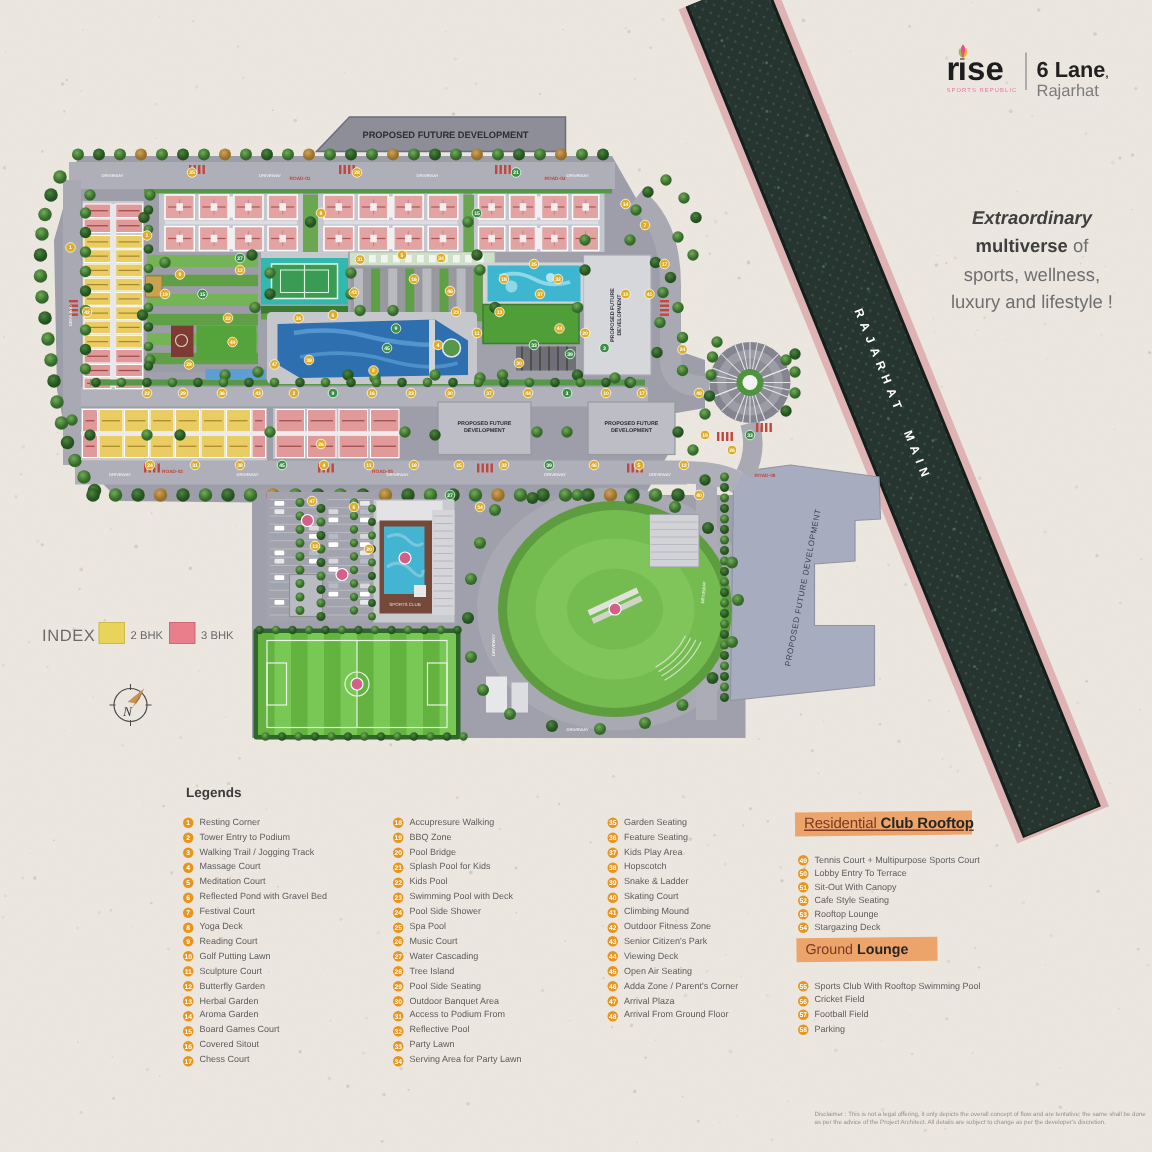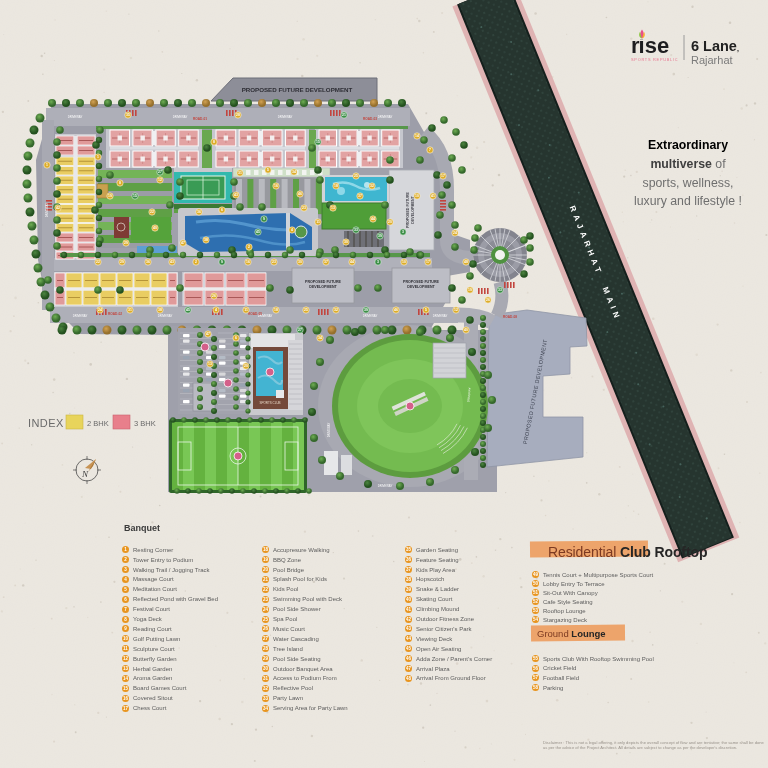--- a/index.html
+++ b/index.html
@@ -1606,21 +1606,21 @@
     </g>
     <line x1="55" y1="14" x2="55" y2="39" stroke="#9a9a9a" stroke-width="1"></line>
     <g font-family="Liberation Sans,sans-serif">
       <text x="62" y="30" font-size="14.5" font-weight="bold" fill="#212121">6 Lane<tspan font-size="7">,</tspan></text>
       <text x="62" y="43" font-size="11" fill="#7b7b7b">Rajarhat</text>
     </g>
   </svg>
 </div>
 
 <div class="abs" style="left:598px;top:136px;width:180px;text-align:center;font-size:12.3px;line-height:18.8px;color:#6f6f6f;">
-  <span style="font-weight:bold;color:#000000;">Extraordinary</span><br>
+  <span style="font-weight:bold;color:#404040;font-style:italic;">Extraordinary</span><br>
   <span style="font-weight:bold;color:#3f3f3f;margin-top:21px;">multiverse</span> of<br>
   sports, wellness,<br>
   luxury and lifestyle !
 </div>
 
 <div class="abs" style="left:28px;top:410px;width:240px;height:26px;">
   <svg width="240" height="26">
     <text x="0" y="17" font-size="11" fill="#6a6a6a" letter-spacing="0.4" font-family="Liberation Sans,sans-serif">INDEX</text>
     <rect x="38" y="5" width="17" height="14" fill="#e8d45b" stroke="#c9b544" stroke-width="0.6"></rect>
     <text x="59" y="16" font-size="7.5" fill="#6a6a6a" font-family="Liberation Sans,sans-serif">2 BHK</text>
@@ -1636,21 +1636,21 @@
     <line x1="16" y1="28" x2="16" y2="32" stroke="#4a4a4a" stroke-width="0.7"></line>
     <line x1="2" y1="18" x2="6" y2="18" stroke="#4a4a4a" stroke-width="0.7"></line>
     <line x1="26" y1="18" x2="30" y2="18" stroke="#4a4a4a" stroke-width="0.7"></line>
     <path d="M25,7 L14,16 L20,17 Z" fill="#c89455"></path>
     <path d="M25,7 L17,20 L22,14 Z" fill="#a87535"></path>
     <text x="11" y="25" font-size="9" font-style="italic" fill="#3a3a3a" font-family="Liberation Serif,serif">N</text>
   </svg>
 </div>
 
 <div id="legends">
-    <div class="abs" style="left:124px;top:523px;font-weight:bold;font-size:9px;color:#3b3b3b;">Banquet</div>
+    <div class="abs" style="left:124px;top:523px;font-weight:bold;font-size:9px;color:#3b3b3b;">Legends</div>
     <div class="abs" style="left:122px;top:540px;height:10px;white-space:nowrap;"><span style="display:inline-block;width:7px;height:7px;border-radius:50%;background:#e8951f;color:#fff;font-size:4.5px;font-weight:bold;text-align:center;line-height:7px;vertical-align:middle;">1</span><span style="font-size:6px;color:#5d5d5d;margin-left:4px;vertical-align:middle;">Resting Corner</span></div>
     <div class="abs" style="left:122px;top:549.9px;height:10px;white-space:nowrap;"><span style="display:inline-block;width:7px;height:7px;border-radius:50%;background:#e8951f;color:#fff;font-size:4.5px;font-weight:bold;text-align:center;line-height:7px;vertical-align:middle;">2</span><span style="font-size:6px;color:#5d5d5d;margin-left:4px;vertical-align:middle;">Tower Entry to Podium</span></div>
     <div class="abs" style="left:122px;top:559.8px;height:10px;white-space:nowrap;"><span style="display:inline-block;width:7px;height:7px;border-radius:50%;background:#e8951f;color:#fff;font-size:4.5px;font-weight:bold;text-align:center;line-height:7px;vertical-align:middle;">3</span><span style="font-size:6px;color:#5d5d5d;margin-left:4px;vertical-align:middle;">Walking Trail / Jogging Track</span></div>
     <div class="abs" style="left:122px;top:569.7px;height:10px;white-space:nowrap;"><span style="display:inline-block;width:7px;height:7px;border-radius:50%;background:#e8951f;color:#fff;font-size:4.5px;font-weight:bold;text-align:center;line-height:7px;vertical-align:middle;">4</span><span style="font-size:6px;color:#5d5d5d;margin-left:4px;vertical-align:middle;">Massage Court</span></div>
     <div class="abs" style="left:122px;top:579.6px;height:10px;white-space:nowrap;"><span style="display:inline-block;width:7px;height:7px;border-radius:50%;background:#e8951f;color:#fff;font-size:4.5px;font-weight:bold;text-align:center;line-height:7px;vertical-align:middle;">5</span><span style="font-size:6px;color:#5d5d5d;margin-left:4px;vertical-align:middle;">Meditation Court</span></div>
     <div class="abs" style="left:122px;top:589.5px;height:10px;white-space:nowrap;"><span style="display:inline-block;width:7px;height:7px;border-radius:50%;background:#e8951f;color:#fff;font-size:4.5px;font-weight:bold;text-align:center;line-height:7px;vertical-align:middle;">6</span><span style="font-size:6px;color:#5d5d5d;margin-left:4px;vertical-align:middle;">Reflected Pond with Gravel Bed</span></div>
     <div class="abs" style="left:122px;top:599.4px;height:10px;white-space:nowrap;"><span style="display:inline-block;width:7px;height:7px;border-radius:50%;background:#e8951f;color:#fff;font-size:4.5px;font-weight:bold;text-align:center;line-height:7px;vertical-align:middle;">7</span><span style="font-size:6px;color:#5d5d5d;margin-left:4px;vertical-align:middle;">Festival Court</span></div>
     <div class="abs" style="left:122px;top:609.3px;height:10px;white-space:nowrap;"><span style="display:inline-block;width:7px;height:7px;border-radius:50%;background:#e8951f;color:#fff;font-size:4.5px;font-weight:bold;text-align:center;line-height:7px;vertical-align:middle;">8</span><span style="font-size:6px;color:#5d5d5d;margin-left:4px;vertical-align:middle;">Yoga Deck</span></div>
     <div class="abs" style="left:122px;top:619.2px;height:10px;white-space:nowrap;"><span style="display:inline-block;width:7px;height:7px;border-radius:50%;background:#e8951f;color:#fff;font-size:4.5px;font-weight:bold;text-align:center;line-height:7px;vertical-align:middle;">9</span><span style="font-size:6px;color:#5d5d5d;margin-left:4px;vertical-align:middle;">Reading Court</span></div>
     <div class="abs" style="left:122px;top:629.1px;height:10px;white-space:nowrap;"><span style="display:inline-block;width:7px;height:7px;border-radius:50%;background:#e8951f;color:#fff;font-size:4.5px;font-weight:bold;text-align:center;line-height:7px;vertical-align:middle;">10</span><span style="font-size:6px;color:#5d5d5d;margin-left:4px;vertical-align:middle;">Golf Putting Lawn</span></div>
@@ -1696,20 +1696,20 @@
     <div class="abs" style="left:532px;top:574px;height:10px;white-space:nowrap;"><span style="display:inline-block;width:7px;height:7px;border-radius:50%;background:#e8951f;color:#fff;font-size:4.5px;font-weight:bold;text-align:center;line-height:7px;vertical-align:middle;">50</span><span style="font-size:6px;color:#5d5d5d;margin-left:4px;vertical-align:middle;">Lobby Entry To Terrace</span></div>
     <div class="abs" style="left:532px;top:583px;height:10px;white-space:nowrap;"><span style="display:inline-block;width:7px;height:7px;border-radius:50%;background:#e8951f;color:#fff;font-size:4.5px;font-weight:bold;text-align:center;line-height:7px;vertical-align:middle;">51</span><span style="font-size:6px;color:#5d5d5d;margin-left:4px;vertical-align:middle;">Sit-Out With Canopy</span></div>
     <div class="abs" style="left:532px;top:592px;height:10px;white-space:nowrap;"><span style="display:inline-block;width:7px;height:7px;border-radius:50%;background:#e8951f;color:#fff;font-size:4.5px;font-weight:bold;text-align:center;line-height:7px;vertical-align:middle;">52</span><span style="font-size:6px;color:#5d5d5d;margin-left:4px;vertical-align:middle;">Cafe Style Seating</span></div>
     <div class="abs" style="left:532px;top:601px;height:10px;white-space:nowrap;"><span style="display:inline-block;width:7px;height:7px;border-radius:50%;background:#e8951f;color:#fff;font-size:4.5px;font-weight:bold;text-align:center;line-height:7px;vertical-align:middle;">53</span><span style="font-size:6px;color:#5d5d5d;margin-left:4px;vertical-align:middle;">Rooftop Lounge</span></div>
     <div class="abs" style="left:532px;top:610px;height:10px;white-space:nowrap;"><span style="display:inline-block;width:7px;height:7px;border-radius:50%;background:#e8951f;color:#fff;font-size:4.5px;font-weight:bold;text-align:center;line-height:7px;vertical-align:middle;">54</span><span style="font-size:6px;color:#5d5d5d;margin-left:4px;vertical-align:middle;">Stargazing Deck</span></div>
     <div class="abs" style="left:532px;top:649px;height:10px;white-space:nowrap;"><span style="display:inline-block;width:7px;height:7px;border-radius:50%;background:#e8951f;color:#fff;font-size:4.5px;font-weight:bold;text-align:center;line-height:7px;vertical-align:middle;">55</span><span style="font-size:6px;color:#5d5d5d;margin-left:4px;vertical-align:middle;">Sports Club With Rooftop Swimming Pool</span></div>
     <div class="abs" style="left:532px;top:658.6px;height:10px;white-space:nowrap;"><span style="display:inline-block;width:7px;height:7px;border-radius:50%;background:#e8951f;color:#fff;font-size:4.5px;font-weight:bold;text-align:center;line-height:7px;vertical-align:middle;">56</span><span style="font-size:6px;color:#5d5d5d;margin-left:4px;vertical-align:middle;">Cricket Field</span></div>
     <div class="abs" style="left:532px;top:668.2px;height:10px;white-space:nowrap;"><span style="display:inline-block;width:7px;height:7px;border-radius:50%;background:#e8951f;color:#fff;font-size:4.5px;font-weight:bold;text-align:center;line-height:7px;vertical-align:middle;">57</span><span style="font-size:6px;color:#5d5d5d;margin-left:4px;vertical-align:middle;">Football Field</span></div>
     <div class="abs" style="left:532px;top:677.8px;height:10px;white-space:nowrap;"><span style="display:inline-block;width:7px;height:7px;border-radius:50%;background:#e8951f;color:#fff;font-size:4.5px;font-weight:bold;text-align:center;line-height:7px;vertical-align:middle;">58</span><span style="font-size:6px;color:#5d5d5d;margin-left:4px;vertical-align:middle;">Parking</span></div>
     <div class="abs" style="left:530px;top:541px;width:118px;height:16px;background:#eda46b;transform:rotate(-0.6deg);"></div>
-    <div class="abs" style="left:548px;top:544px;font-size:14px;letter-spacing:-0.1px;color:#7c3a22;white-space:nowrap;">Residential <b style="color:#262626;">Club Rooftop</b></div>
+    <div class="abs" style="left:536px;top:544px;font-size:10px;letter-spacing:-0.1px;color:#7c3a22;white-space:nowrap;text-decoration:underline;">Residential <b style="color:#262626;">Club Rooftop</b></div>
     <div class="abs" style="left:531px;top:625px;width:94px;height:16px;background:#eda46b;transform:rotate(-0.6deg);"></div>
     <div class="abs" style="left:537px;top:628px;font-size:9.5px;color:#7c3a22;white-space:nowrap;">Ground <b style="color:#262626;">Lounge</b></div>
   </div>
 
 <div class="abs" style="left:543px;top:740px;width:224px;font-size:4.1px;line-height:5.4px;color:#98928a;">
   Disclaimer : This is not a legal offering, it only depicts the overall concept of flow and are tentative; the same shall be done as per the advice of the Project Architect. All details are subject to change as per the developer's discretion.
 </div>
 
 </body></html>

